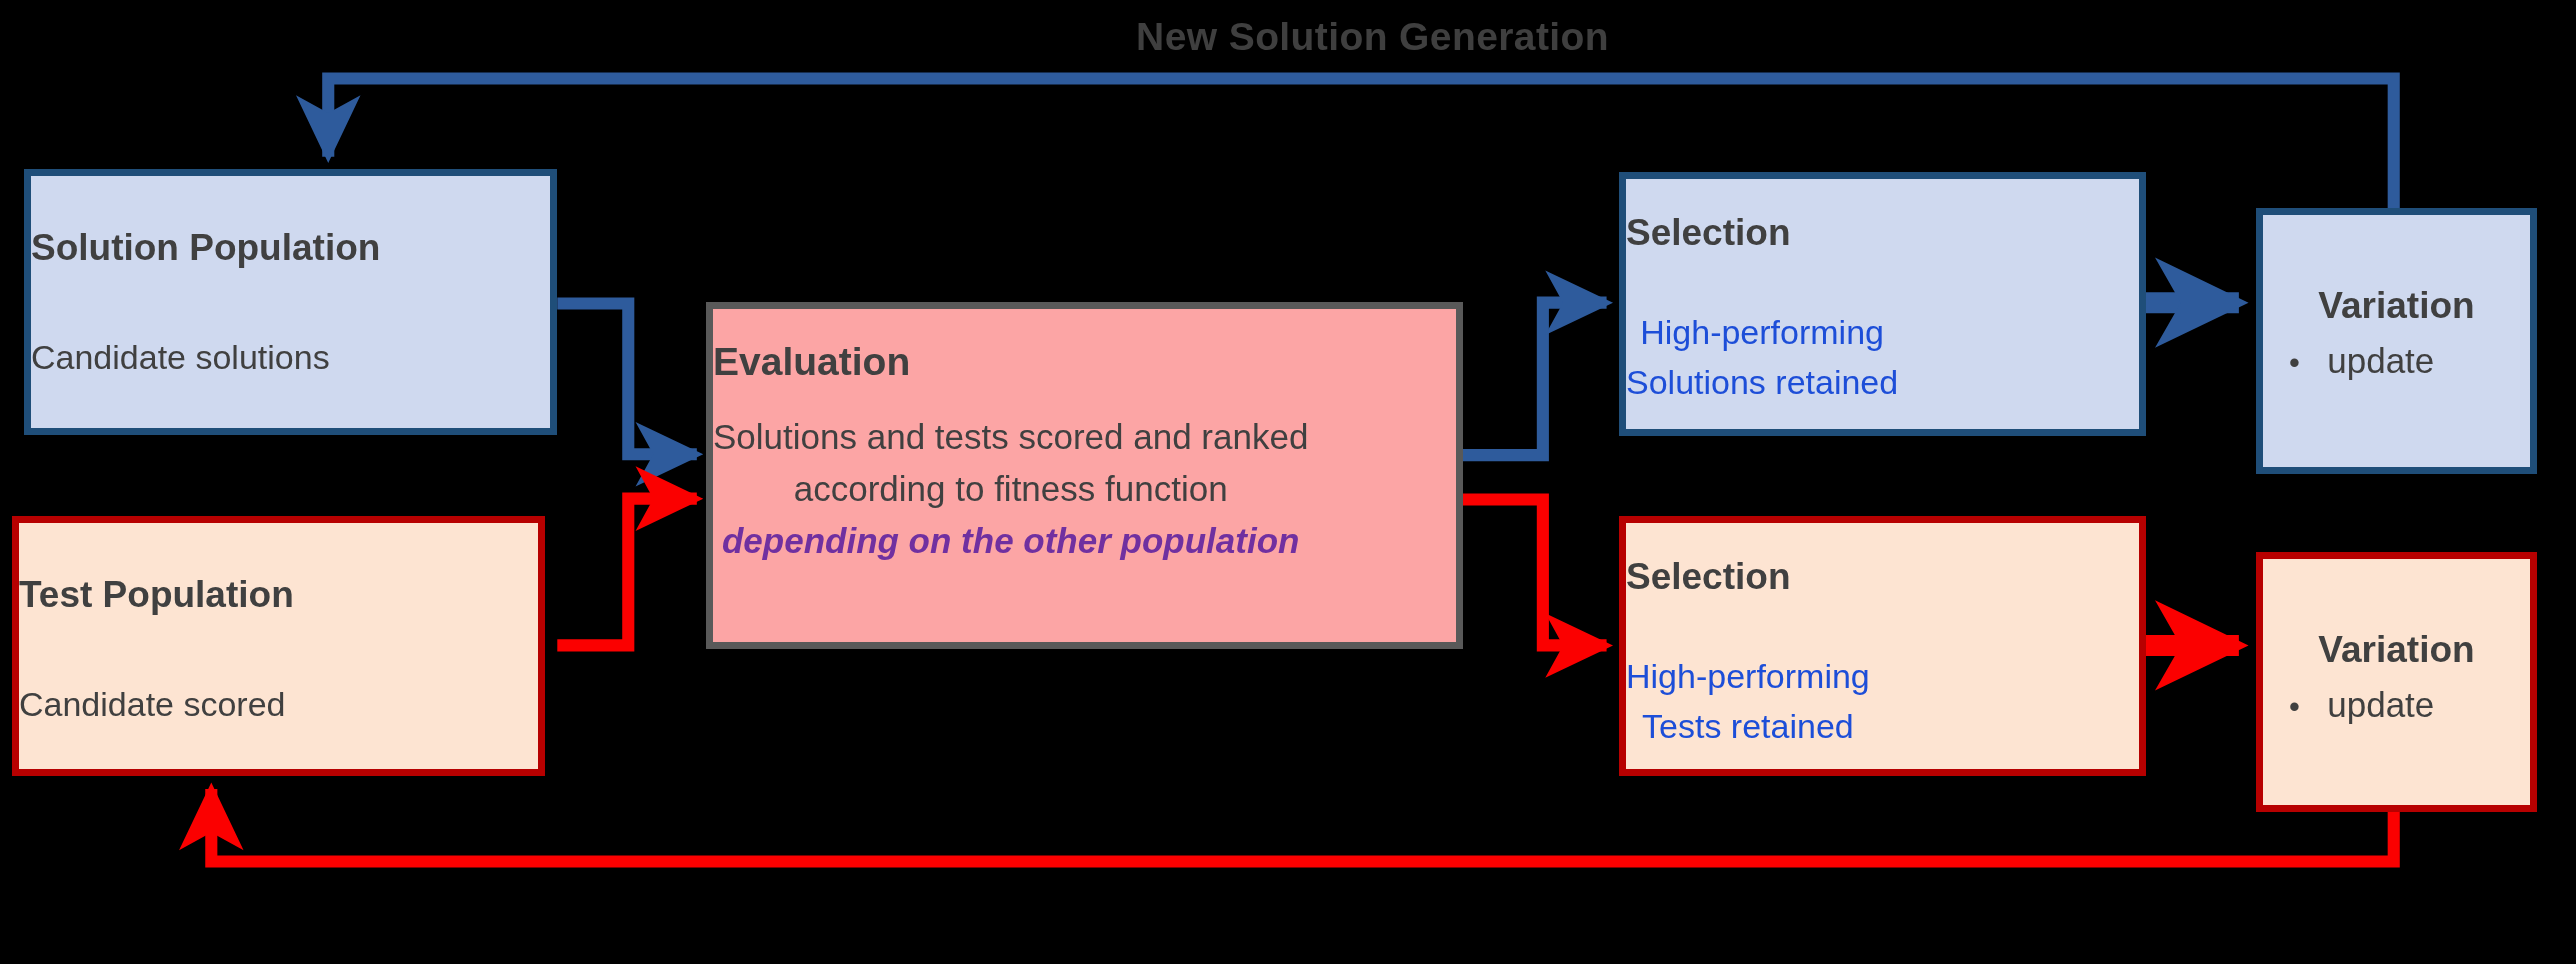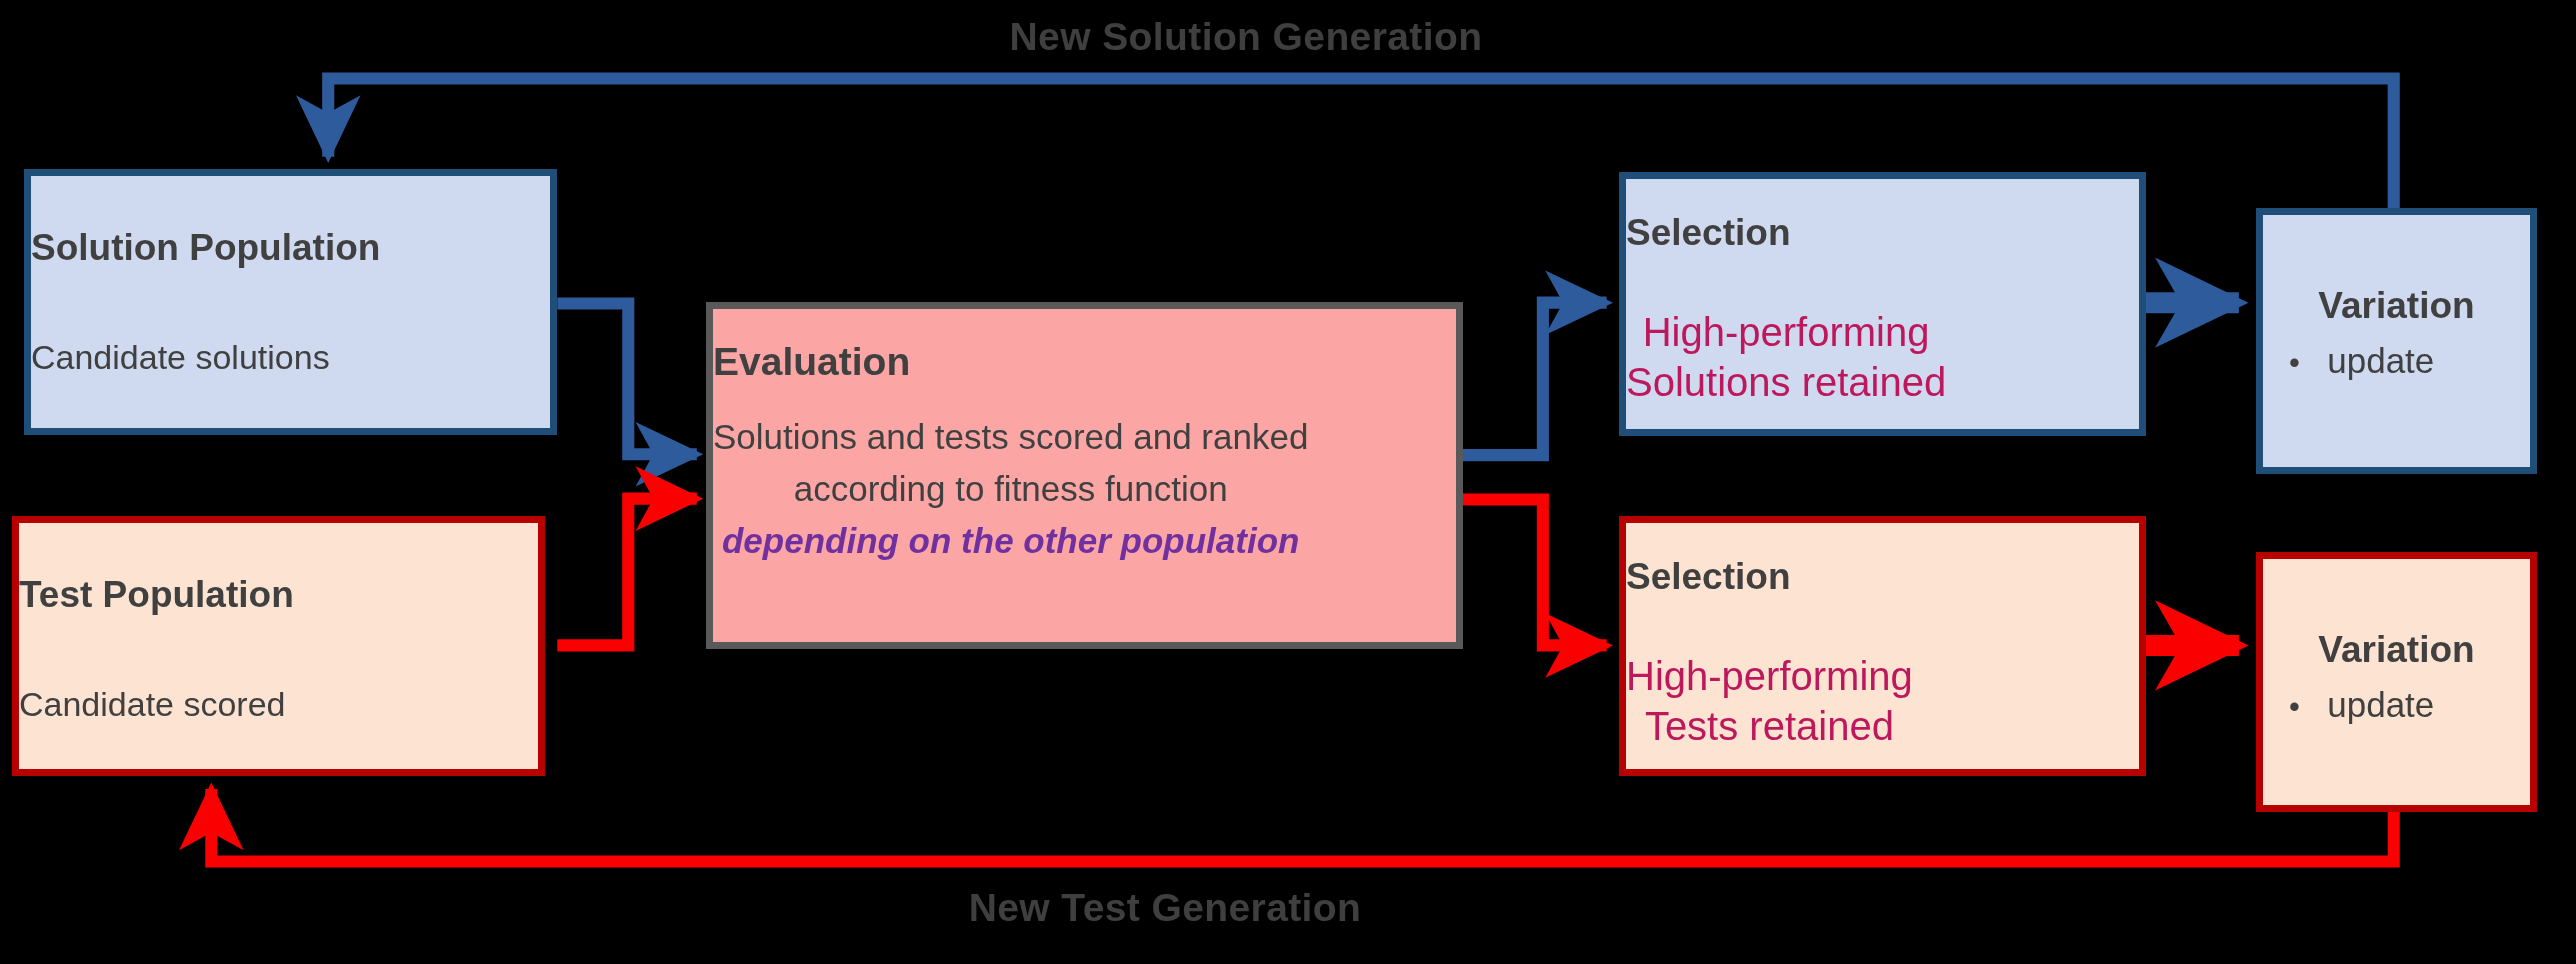--- a/index.html
+++ b/index.html
@@ -10,21 +10,21 @@
   #canvas {
     position: relative;
     width: 2576px;
     height: 965px;
     background: #000000;
     font-family: "Liberation Sans", sans-serif;
     overflow: hidden;
   }
   .cycle-label {
     position: absolute;
-    text-align: center;
+    text-align: right;
     font-size: 39px;
     font-weight: bold;
     color: #3f3f3f;
     letter-spacing: 0.4px;
     white-space: nowrap;
   }
   .box {
     position: absolute;
     box-sizing: border-box;
     display: flex;
@@ -69,24 +69,24 @@
     color: #404040;
   }
   .eval-highlight {
     color: #7030a0;
     font-weight: bold;
     font-style: italic;
   }
   .sel-box .box-title { margin-top: 32px; }
   .sel-body {
     margin-top: 52px;
-    font-size: 40px;
+    font-size: 34px;
     line-height: 50px;
     text-align: center;
-    color: #be185d;
+    color: #1d4ed8;
   }
   .var-box { align-items: stretch; margin-top: 36px; }
   .var-box .box-title { margin-top: 69px; }
   .var-bullet-row {
     margin-top: 10.5px;
     padding-left: 26px;
     display: flex;
     align-items: baseline;
     font-size: 35px;
     line-height: 44px;
@@ -132,21 +132,20 @@
     <path d="M2968,265 V97 H407 V194" fill="none" stroke="#2e5b9c" stroke-width="15" marker-end="url(#arrow-blue)"></path>
 
     <path d="M691,800 H779 V618 H864" fill="none" stroke="#fb0000" stroke-width="15" marker-end="url(#arrow-red)"></path>
     <path d="M1813,619 H1913 V800 H1992" fill="none" stroke="#fb0000" stroke-width="15" marker-end="url(#arrow-red)"></path>
     <path d="M2660,800 H2776" fill="none" stroke="#fb0000" stroke-width="26" marker-end="url(#arrow-red-big)"></path>
     <path d="M2968,890 V1068 H262 V978" fill="none" stroke="#fb0000" stroke-width="15" marker-end="url(#arrow-red)"></path>
   </svg>
 
   <div class="cycle-label" style="left:883px; top:14.5px; width:726px;">New Solution Generation</div>
 
-  <div class="cycle-label" style="left:802px; top:886px; width:726px;">New Test Generation</div>
 
   <div class="box blue pop-box" style="left:24px; top:169px; width:533px; height:266px;">
     <div class="box-title">Solution Population</div>
     <div class="box-subtitle">Candidate solutions</div>
   </div>
 
   <div class="box peach pop-box" style="left:12px; top:516px; width:533px; height:260px;">
     <div class="box-title">Test Population</div>
     <div class="box-subtitle">Candidate scored</div>
   </div>

